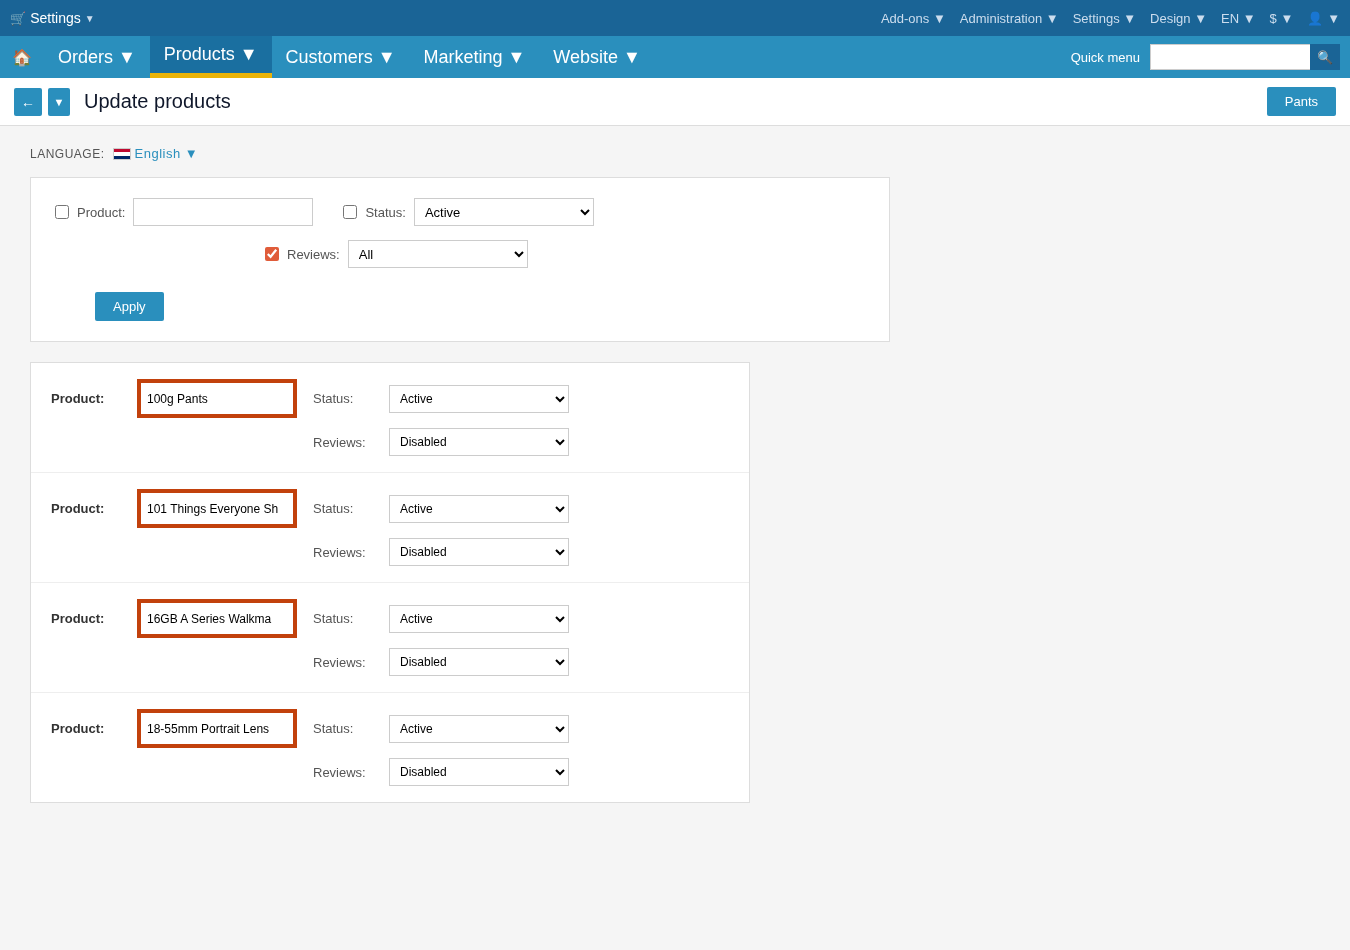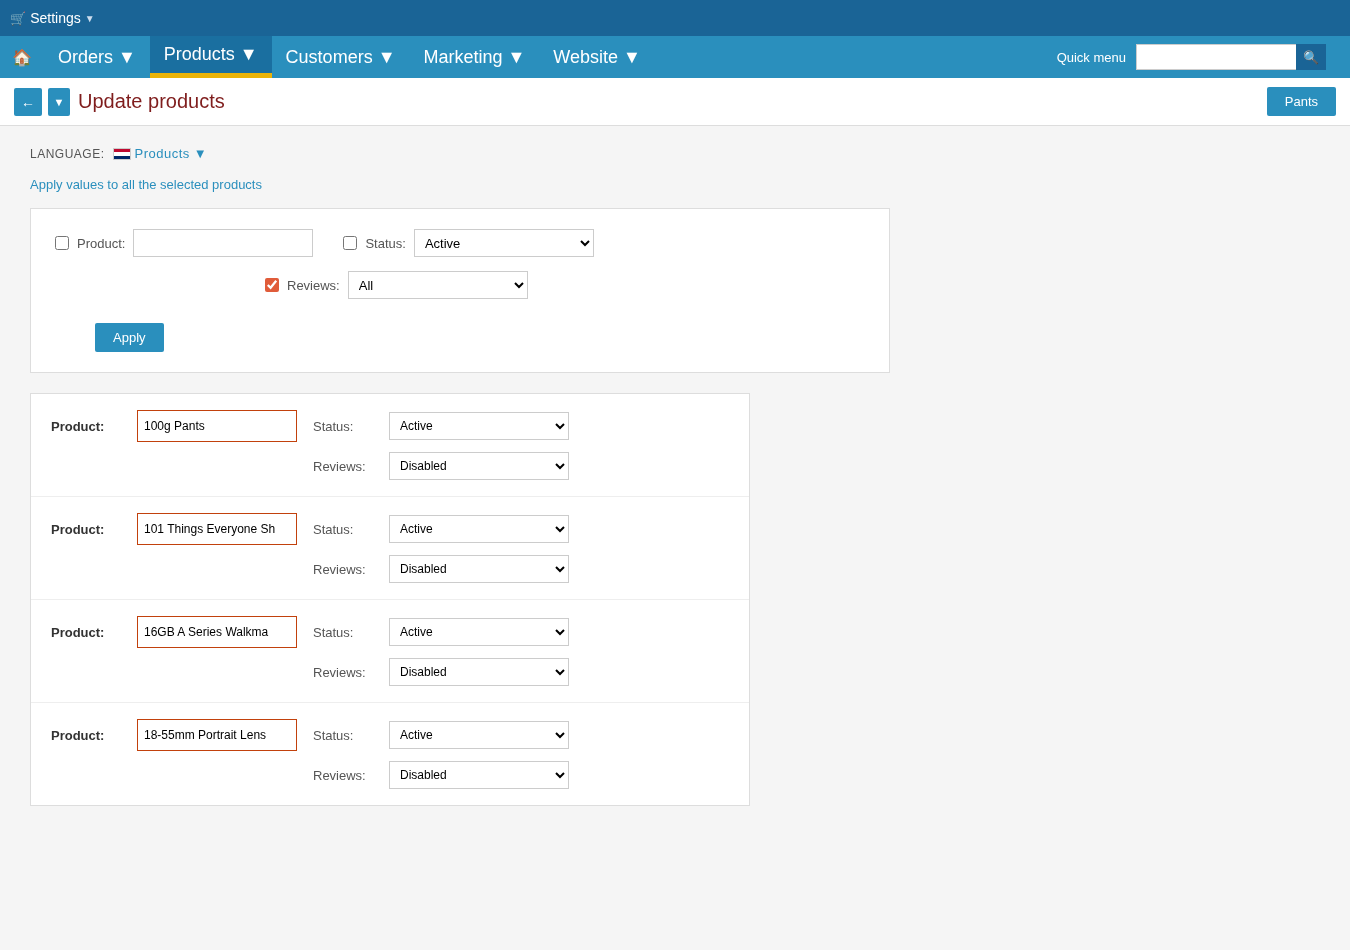--- a/index.html
+++ b/index.html
@@ -37,21 +37,21 @@
       white-space: nowrap;
       gap: 4px;
     }
     .nav-item.active { background: #1a6fa0; border-bottom: 5px solid #eab308; }
     .nav-item.home { padding: 0 12px; font-size: 16px; }
     .nav-right {
       margin-left: auto;
       display: flex;
       align-items: center;
       gap: 10px;
-      padding-right: 24px;
+      padding-right: 10px;
     }
     .quick-menu-link { color: #fff; font-size: 13px; cursor: pointer; text-decoration: none; }
     .search-box {
       display: flex;
       align-items: center;
     }
     .search-box input {
       height: 26px;
       padding: 2px 6px;
       border: 1px solid #ccc;
@@ -93,22 +93,22 @@
       width: 22px; height: 28px;
       background: #2a8fbd;
       border: none;
       color: #fff;
       cursor: pointer;
       font-size: 11px;
       border-radius: 2px;
     }
     .page-title {
       font-size: 20px;
-      color: #7f1d1d;
-      margin-left: 2px;
+      color: #0f172a;
+      margin-left: 8px;
       flex: 1;
     }
     .save-btn {
       background: #2a8fbd;
       color: #fff;
       border: none;
       padding: 7px 18px;
       font-size: 13px;
       cursor: pointer;
       border-radius: 2px;
@@ -247,23 +247,23 @@
       width: 70px;
       flex-shrink: 0;
     }
     .status-label {
       font-size: 13px;
       color: #555;
       width: 60px;
       flex-shrink: 0;
     }
     .product-name-input {
-      height: 32px;
+      height: 39px;
       padding: 2px 6px;
-      border: 1px solid #c2410c;
+      border: 4px solid #c2410c;
       font-size: 12px;
       width: 160px;
       background: #fff;
       outline: none;
     }
     .product-select {
       height: 28px;
       padding: 2px 6px;
       border: 1px solid #ccc;
       font-size: 12px;
@@ -273,20 +273,29 @@
     }
   </style>
 </head>
 <body>
 
 <div class="top-bar">
   <div class="top-bar-left">
     <span>🛒</span>
     <span class="top-bar-brand">Settings</span>
     <span style="color:#cde;font-size:10px;">▼</span>
+  </div>
+  <div class="top-bar-right">
+    <span>Add-ons ▼</span>
+    <span>Administration ▼</span>
+    <span>Settings ▼</span>
+    <span>Design ▼</span>
+    <span>EN ▼</span>
+    <span>$ ▼</span>
+    <span>👤 ▼</span>
   </div>
 </div>
 
 <div class="nav-bar">
   <div class="nav-item home">🏠</div>
   <div class="nav-item">Orders ▼</div>
   <div class="nav-item active">Products ▼</div>
   <div class="nav-item">Customers ▼</div>
   <div class="nav-item">Marketing ▼</div>
   <div class="nav-item">Website ▼</div>
@@ -305,26 +314,25 @@
   <span class="page-title">Update products</span>
   <button class="save-btn">Pants</button>
 </div>
 
 <div class="main-content">
 
   <div class="language-row">
     <span>LANGUAGE:</span>
     <span class="lang-select">
       <span class="flag-icon"></span>
-      <span>Products</span>
+      <span>English</span>
       <span>▼</span>
     </span>
   </div>
 
-  <a class="apply-values-link">Apply values to all the selected products</a>
 
   <div class="apply-section">
     <div class="form-row">
       <div class="field-group">
         <input type="checkbox" style="">
         <label>Product:</label>
         <input type="text" style="">
       </div>
       <div class="field-group">
         <input type="checkbox" style="">

